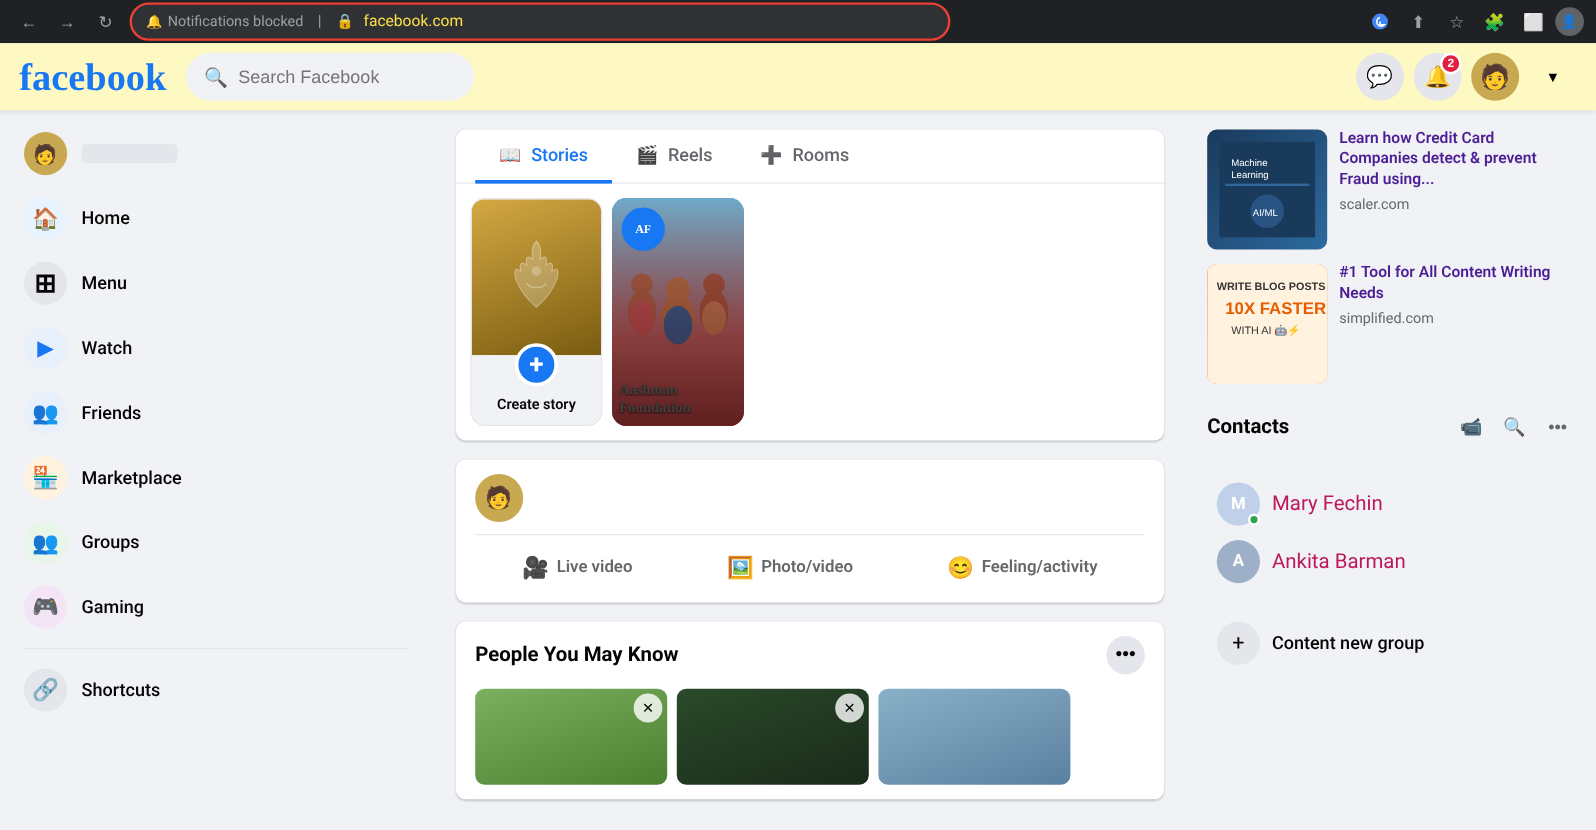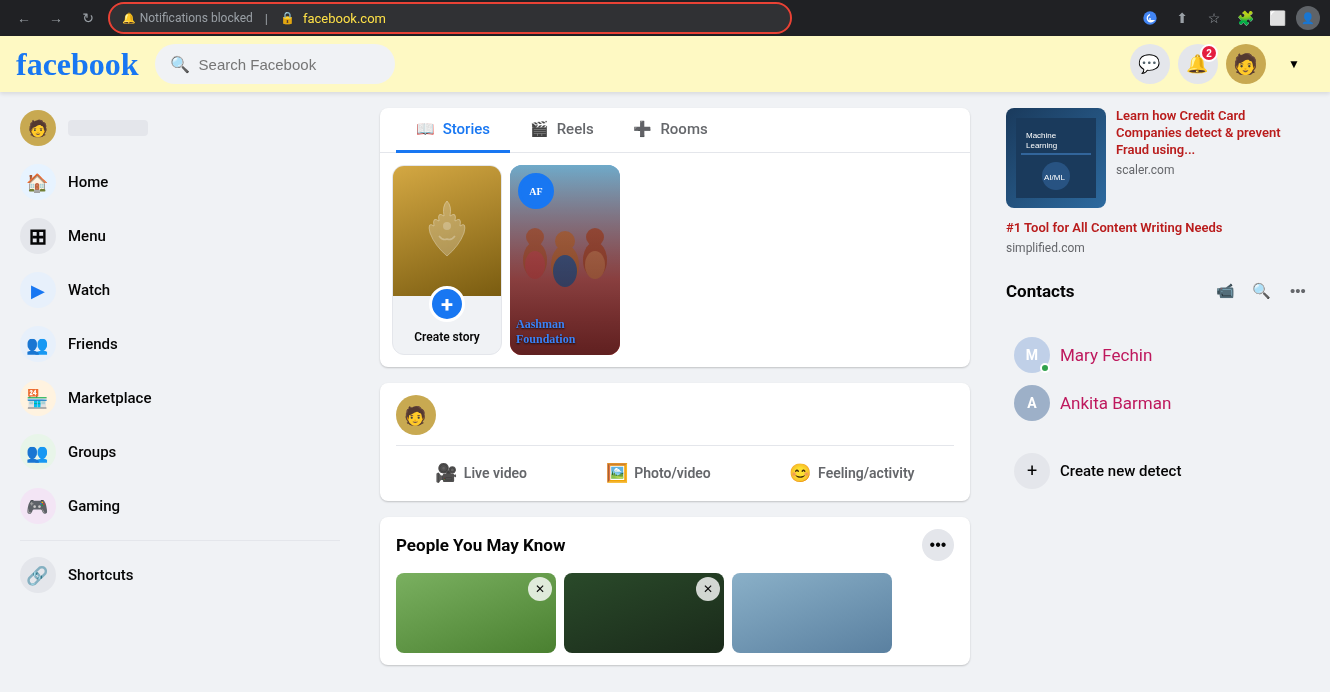--- a/index.html
+++ b/index.html
@@ -255,21 +255,21 @@
     }
     .story-bg-img {
       width: 100%; height: 100%; 
       background: linear-gradient(180deg, rgba(0,0,0,0.1) 0%, rgba(0,0,0,0.5) 100%);
       position: absolute; top: 0; left: 0;
     }
     .story-user-avatar-small {
       width: 36px; height: 36px; border-radius: 50%; border: 3px solid #1877f2; position: absolute; top: 8px; left: 8px; background: #4a90d9; overflow: hidden; display: flex; align-items: center; justify-content: center; color: white; font-size: 14px; font-weight: bold;
     }
     .story-user-name {
-      position: absolute; bottom: 8px; left: 6px; right: 6px; color: #3b82f6; font-size: 12px; font-weight: 700; text-shadow: 0 1px 2px rgba(0,0,0,0.8);
+      position: absolute; bottom: 8px; left: 6px; right: 6px; color: #404040; font-size: 12px; font-weight: 700; text-shadow: 0 1px 2px rgba(0,0,0,0.8);
     }
 
     
     .post-composer {
       background: white;
       border-radius: 8px;
       box-shadow: 0 1px 2px rgba(0,0,0,0.2);
       padding: 12px 16px;
     }
     .composer-top {
@@ -357,21 +357,21 @@
       gap: 10px;
       margin-bottom: 12px;
       cursor: pointer;
     }
     .ad-image {
       width: 100px; height: 100px; border-radius: 8px; flex-shrink: 0; overflow: hidden; background: #e0e0e0; display: flex; align-items: center; justify-content: center;
     }
     .ad-image-1 { background: linear-gradient(135deg, #1a3a5c, #2d6a9f); }
     .ad-image-2 { background: linear-gradient(135deg, #ff6b35, #f7931e); }
     .ad-text { flex: 1; }
-    .ad-title { font-size: 13px; font-weight: 600; color: #b91c1c; line-height: 1.3; margin-bottom: 4px; }
+    .ad-title { font-size: 13px; font-weight: 600; color: #4c1d95; line-height: 1.3; margin-bottom: 4px; }
     .ad-domain { font-size: 12px; color: #65676b; }
 
     
     .contacts-section { margin-bottom: 20px; }
     .contacts-header {
       display: flex;
       align-items: center;
       justify-content: space-between;
       margin-bottom: 24px;
     }
@@ -657,20 +657,28 @@
               <text x="28" y="62" font-size="8" fill="white" font-family="sans-serif">AI/ML</text>
             </svg>
           </div>
           <div class="ad-text">
             <div class="ad-title">Learn how Credit Card Companies detect &amp; prevent Fraud using...</div>
             <div class="ad-domain">scaler.com</div>
           </div>
         </div>
 
         <div class="sponsored-ad">
+          <div class="ad-image ad-image-2">
+            <svg width="100" height="100" viewBox="0 0 100 100" xmlns="http://www.w3.org/2000/svg">
+              <rect width="100" height="100" fill="#fff3e0"></rect>
+              <text x="8" y="22" font-size="9" fill="#333" font-family="sans-serif" font-weight="bold">WRITE BLOG POSTS</text>
+              <text x="15" y="42" font-size="14" fill="#e65c00" font-family="sans-serif" font-weight="bold">10X FASTER</text>
+              <text x="20" y="58" font-size="9" fill="#333" font-family="sans-serif">WITH AI 🤖⚡</text>
+            </svg>
+          </div>
           <div class="ad-text">
             <div class="ad-title">#1 Tool for All Content Writing Needs</div>
             <div class="ad-domain">simplified.com</div>
           </div>
         </div>
       </div>
 
       <div class="contacts-section">
         <div class="contacts-header">
           <span class="contacts-title">Contacts</span>
@@ -691,19 +699,19 @@
           <div class="contact-avatar contact-avatar-2">
             A
           </div>
           <span class="contact-name">Ankita Barman</span>
         </div>
       </div>
 
       <div class="group-conv-section">
         <div class="create-group-btn">
           <div class="create-group-icon">+</div>
-          <span class="create-group-label">Create new detect</span>
+          <span class="create-group-label">Content new group</span>
         </div>
       </div>
 
     </div>
   </div>
 </div>
 
 </body></html>

